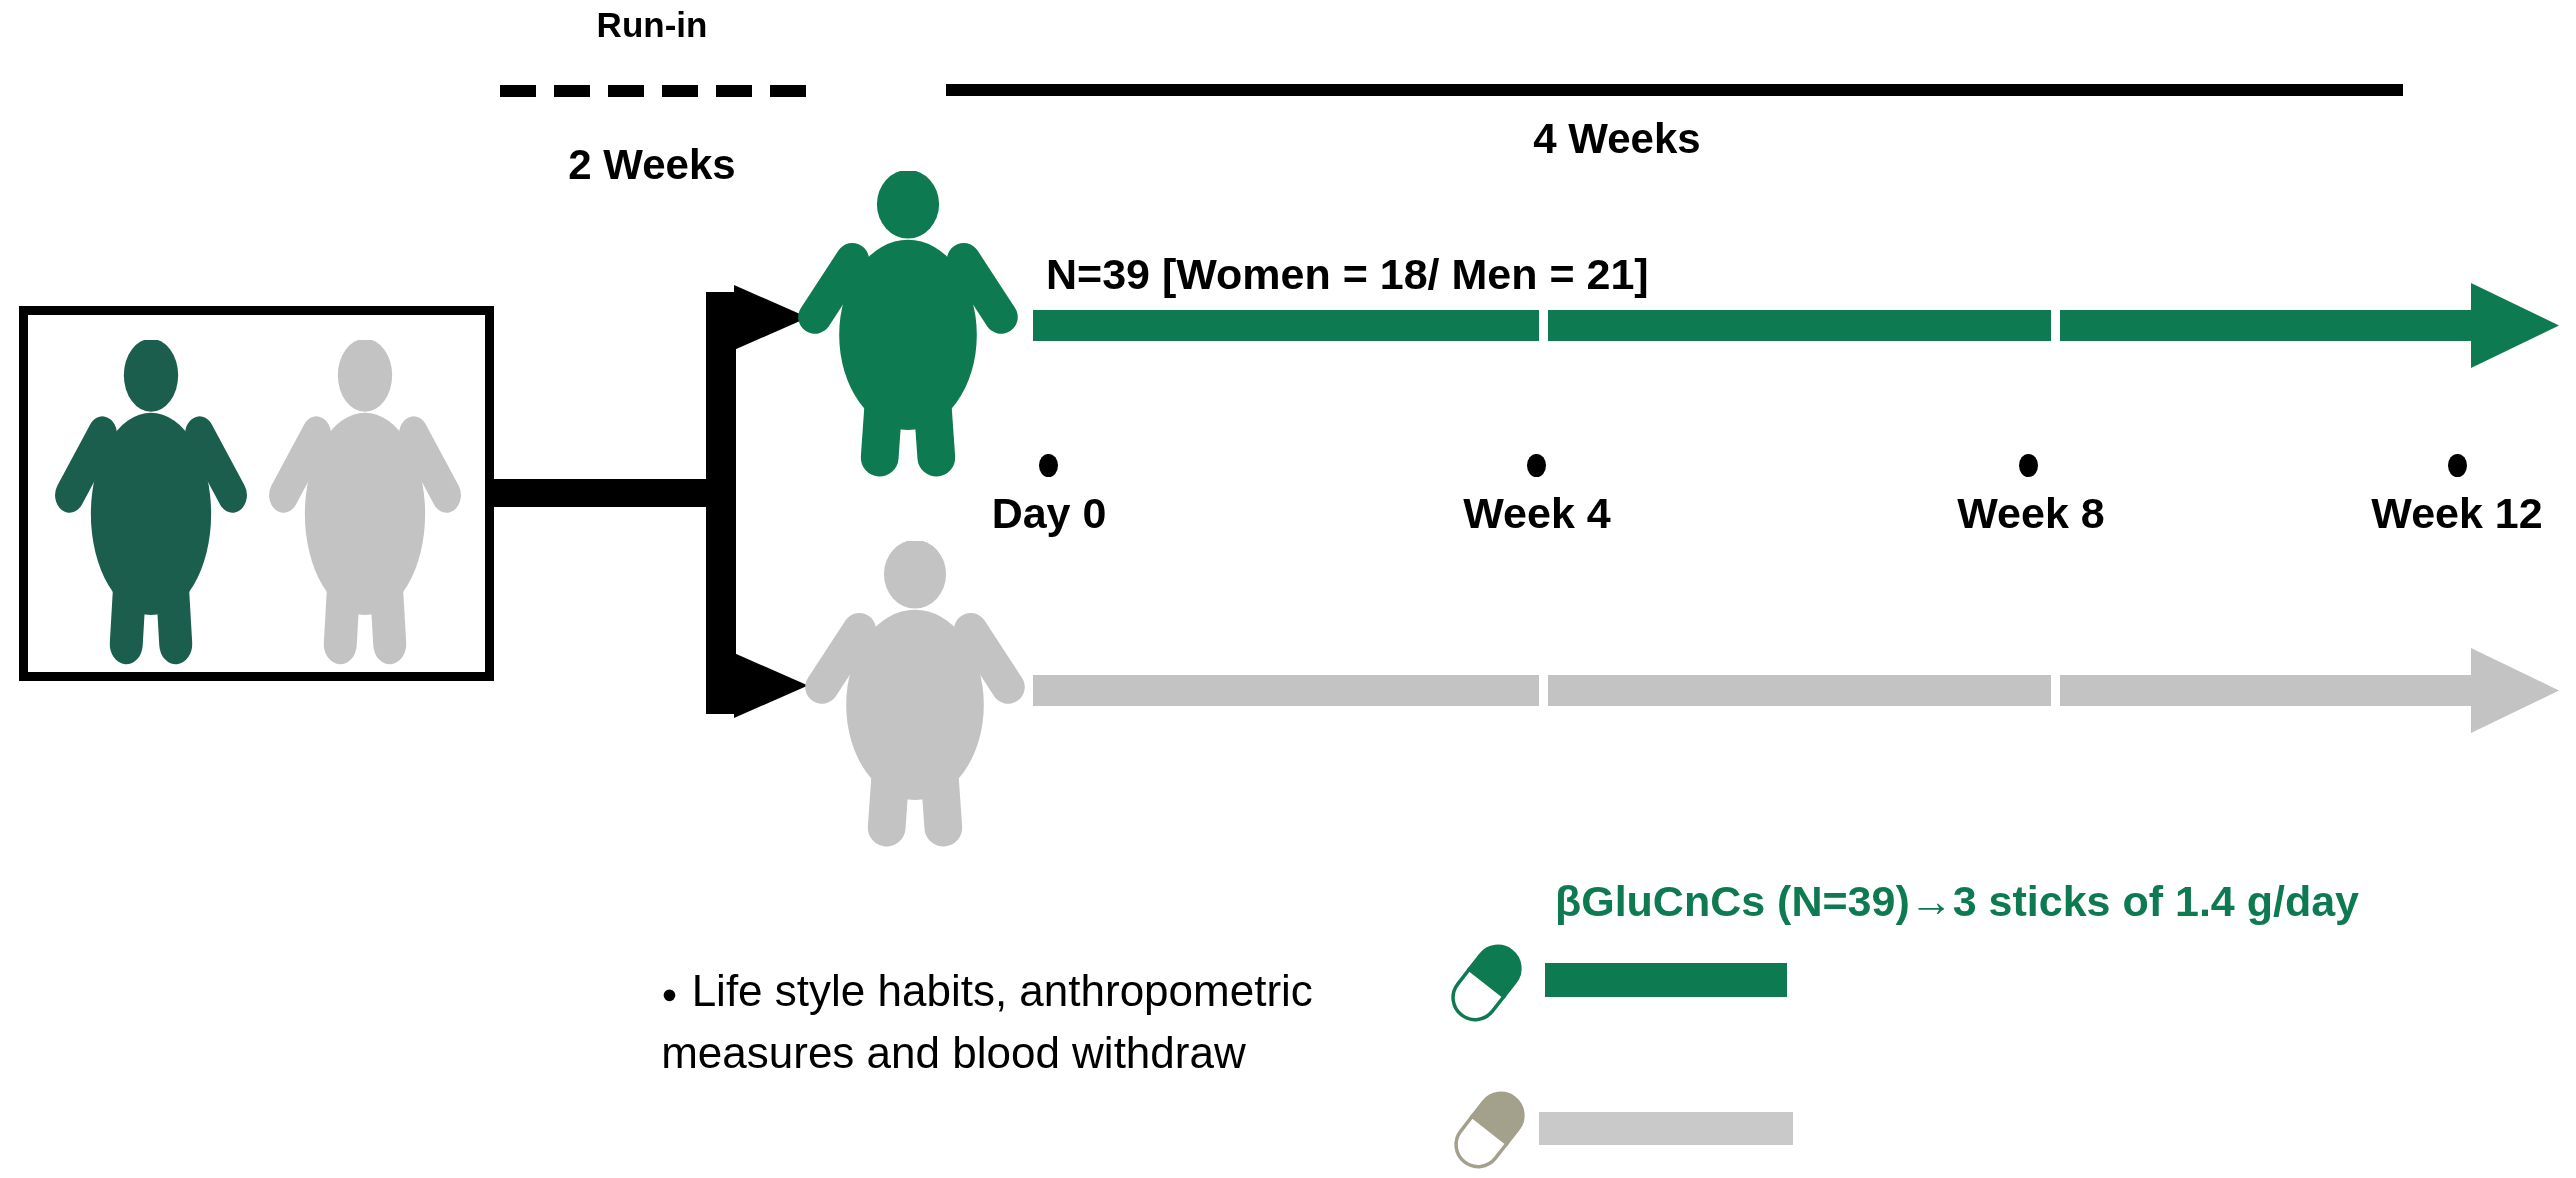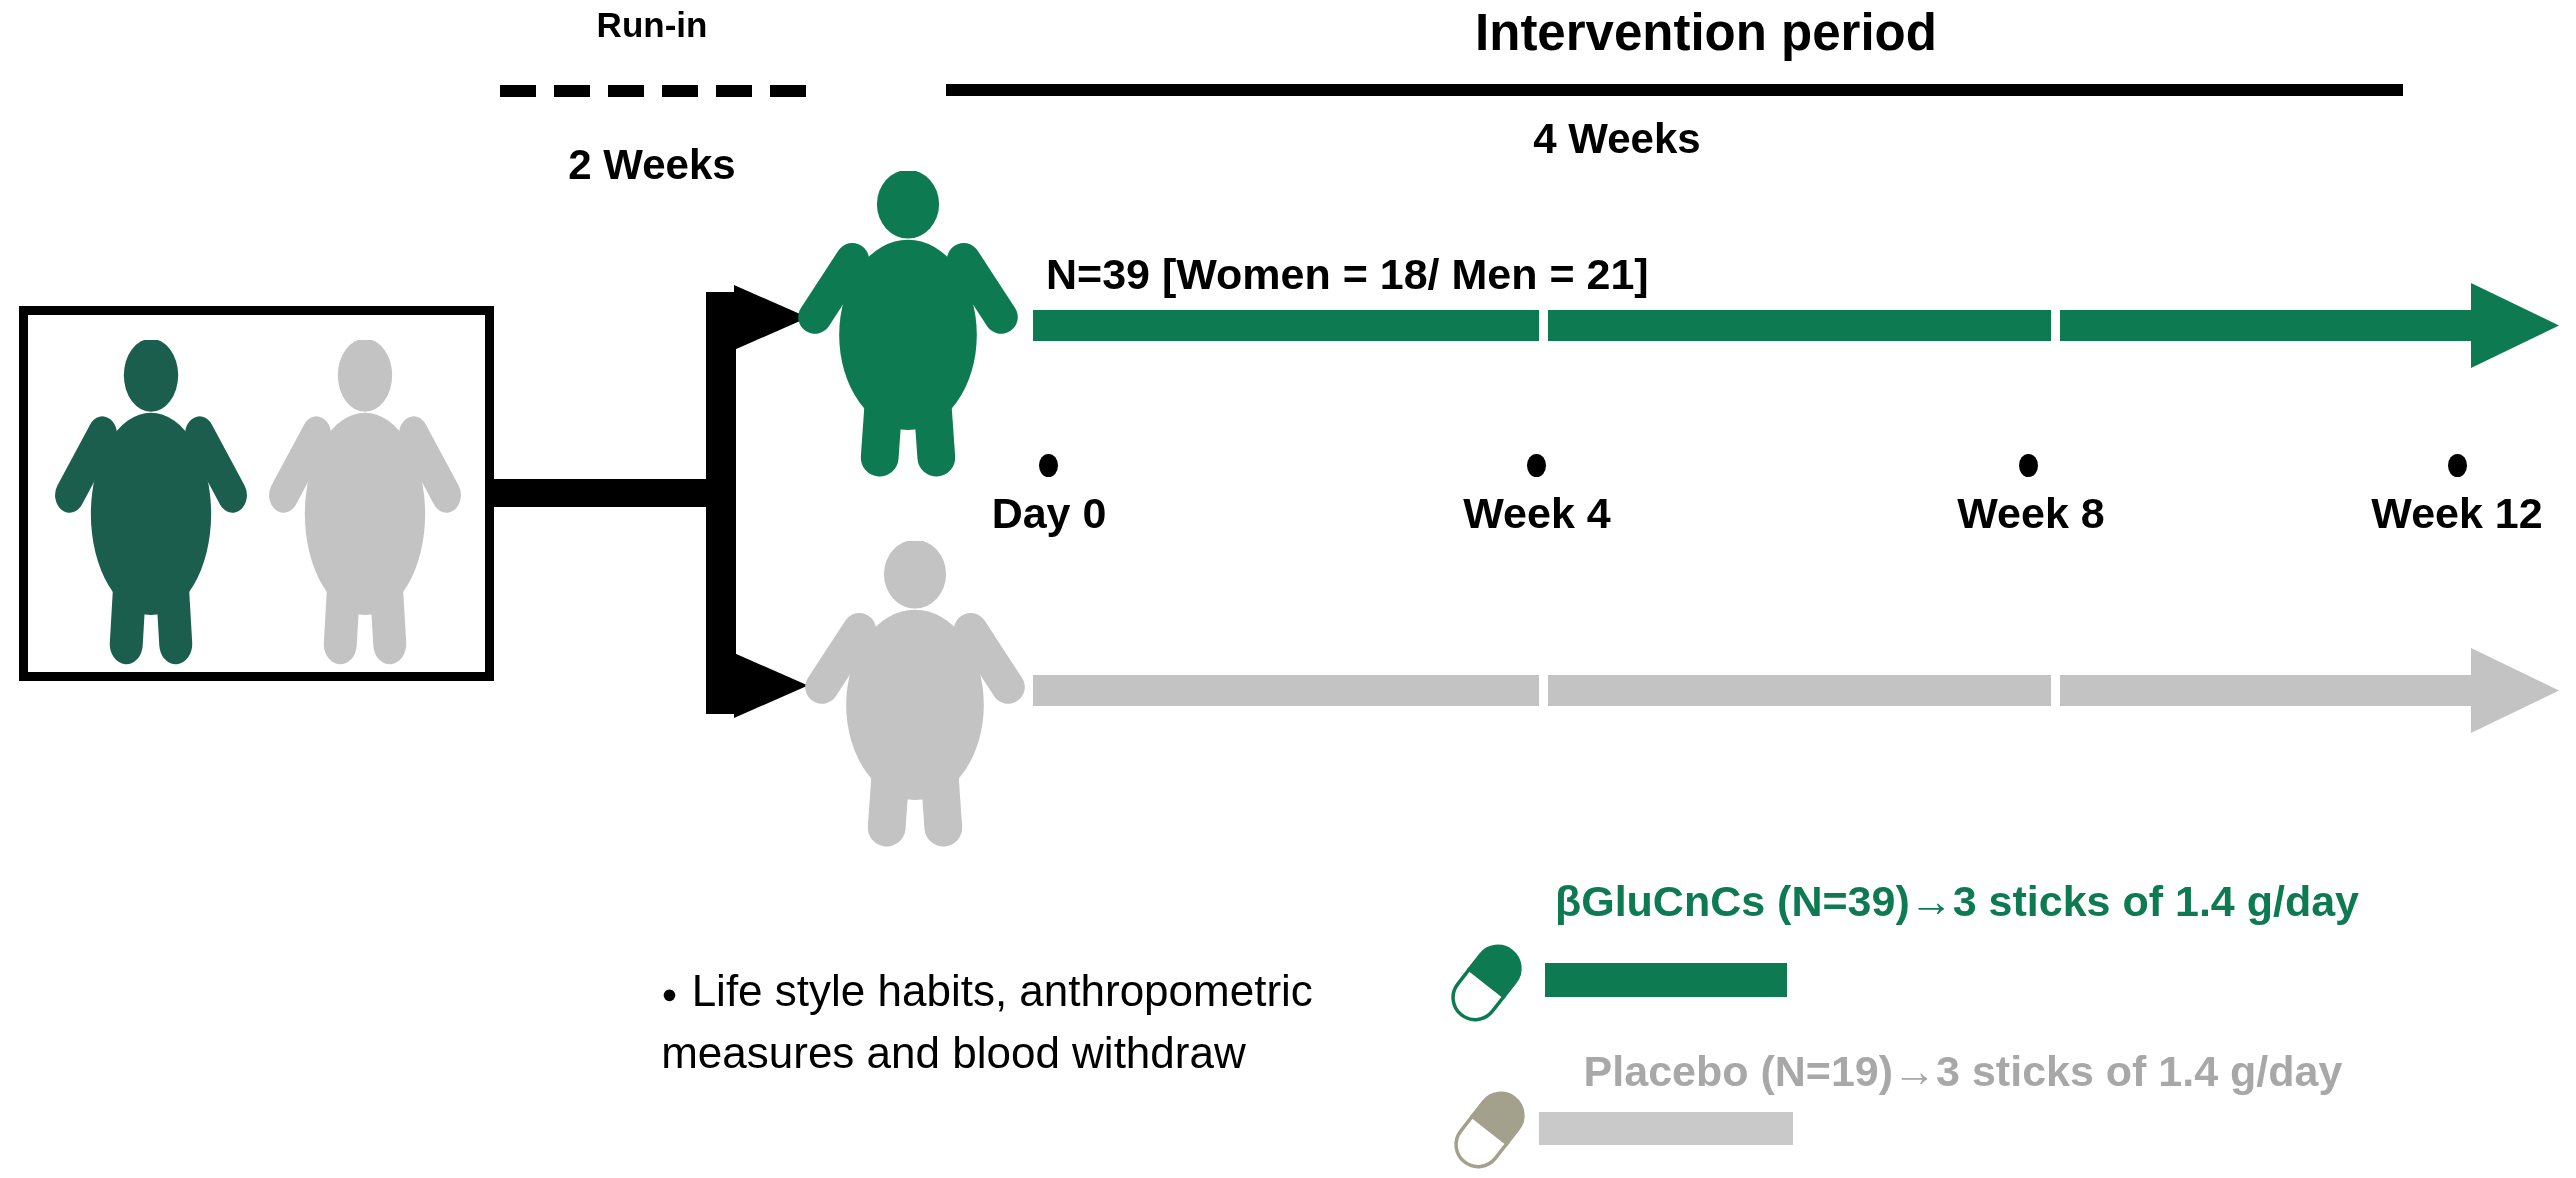--- a/index.html
+++ b/index.html
@@ -71,21 +71,20 @@
 </style>
 </head>
 <body>
 
 <div id="stage">
 
   <div class="abs ctr bold" id="runin-title">Run-in</div>
   <div class="abs" id="runin-line"></div>
   <div class="abs ctr bold" id="runin-duration">2 Weeks</div>
 
-  <div class="abs ctr bold" id="intervention-title">Intervention period</div>
   <div class="abs" id="intervention-line"></div>
   <div class="abs ctr bold" id="intervention-duration">4 Weeks</div>
 
   <div class="abs" id="baseline-box"></div>
   <div class="abs person" style="left:54px;top:340px;width:194px;height:329px;color:var(--box-green);">
       <svg viewBox="0 0 100 140" preserveAspectRatio="none">
         <g fill="currentColor">
           <ellipse cx="50" cy="15" rx="14" ry="15.5"></ellipse>
           <ellipse cx="50" cy="74" rx="31" ry="43"></ellipse>
           <rect x="9" y="30" width="15" height="46" rx="7.5" transform="rotate(33 16.5 53)"></rect>
@@ -164,21 +163,20 @@
 
   <div class="abs ctr legend-title" id="legend-treatment-title">βGluCnCs (N=39)→3 sticks of 1.4 g/day</div>
   <div class="abs capsule" style="left:1461px;top:937px;width:51px;height:92px;color:var(--green);">
       <svg viewBox="0 0 44 78">
         <path d="M3 39 V23 A19 19 0 0 1 41 23 V39 Z" fill="currentColor" stroke="currentColor" stroke-width="3"></path>
         <path d="M3 39 V55 A19 19 0 0 0 41 55 V39 Z" fill="#ffffff" stroke="currentColor" stroke-width="3"></path>
       </svg>
     </div>
   <div class="abs" id="treatment-stick"></div>
 
-  <div class="abs ctr legend-title" id="legend-placebo-title">Placebo (N=19)→3 sticks of 1.4 g/day</div>
   <div class="abs capsule" style="left:1464px;top:1084px;width:51px;height:92px;color:var(--capsule-gray);">
       <svg viewBox="0 0 44 78">
         <path d="M3 39 V23 A19 19 0 0 1 41 23 V39 Z" fill="currentColor" stroke="currentColor" stroke-width="3"></path>
         <path d="M3 39 V55 A19 19 0 0 0 41 55 V39 Z" fill="#ffffff" stroke="currentColor" stroke-width="3"></path>
       </svg>
     </div>
   <div class="abs" id="placebo-stick"></div>
 
 </div>
 

